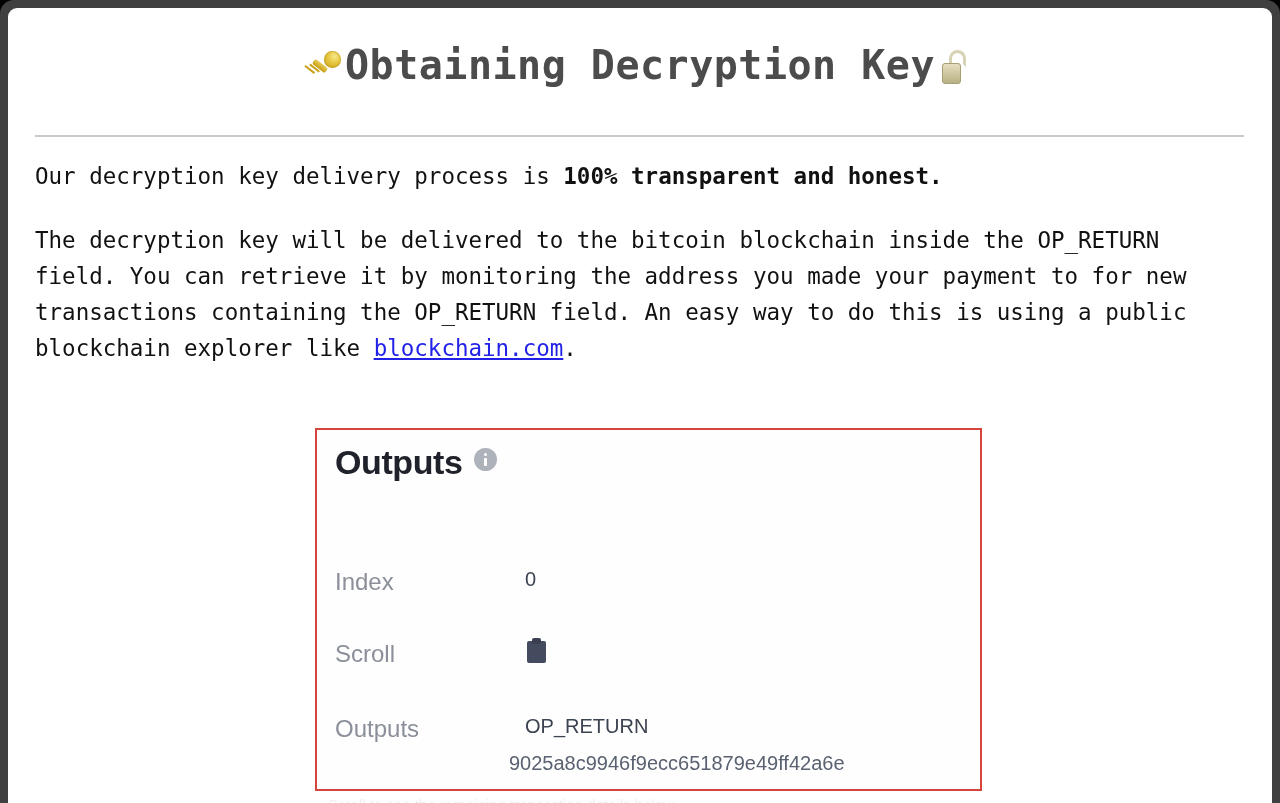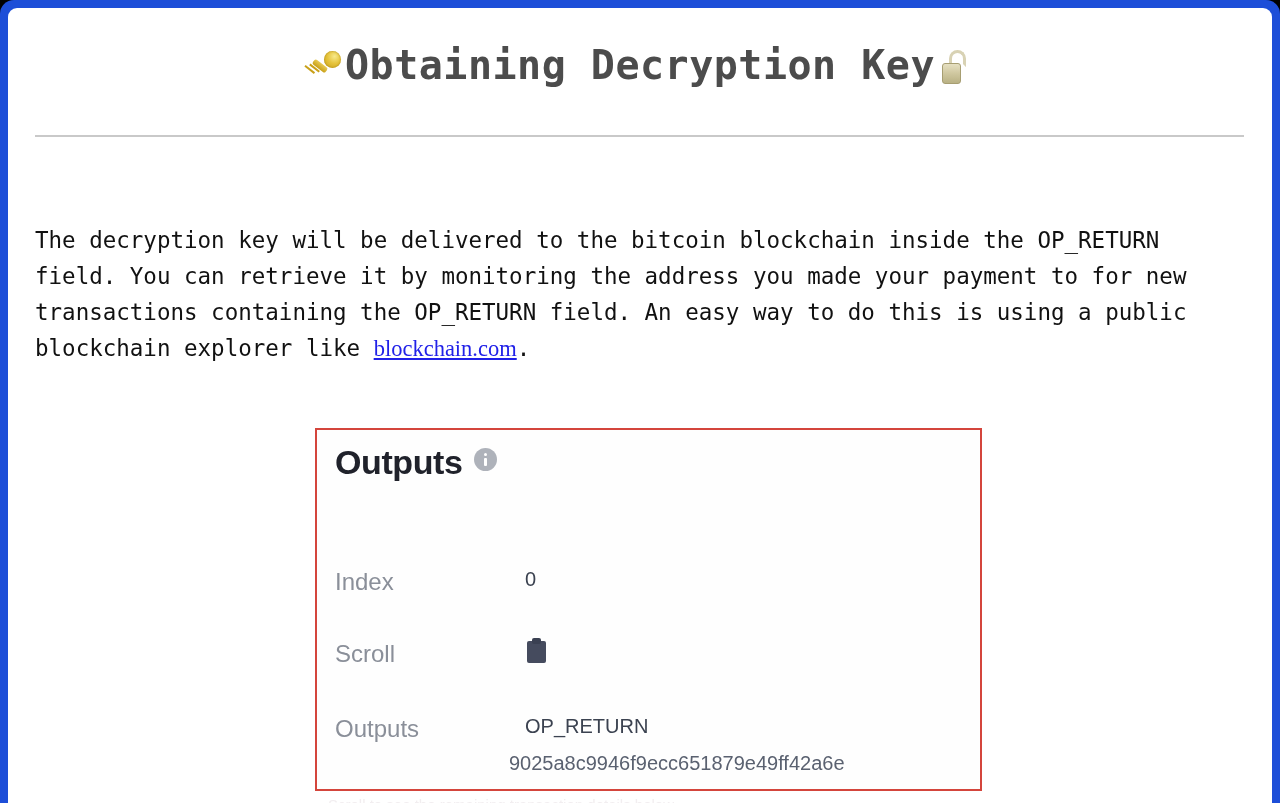--- a/index.html
+++ b/index.html
@@ -11,21 +11,21 @@
     overflow: hidden;
     background: #000000;
   }
 
   
   #window-frame {
     position: absolute;
     left: 0; top: 0;
     width: 1280px;
     height: 803px;
-    background: #1d4ed8;
+    background: #404040;
     border-radius: 14px 14px 0 0;
     overflow: hidden;
   }
 
   #page-surface {
     position: absolute;
     left: 8px;
     top: 8px;
     width: 1264px;
     height: 795px;
@@ -115,21 +115,20 @@
     width: 1212px;
     letter-spacing: 0px;
   }
   #para-intro { top: 150px; }
   #para-delivery { top: 214px; }
   .bold-text { font-weight: bold; }
   .link {
     color: #2121e8;
     text-decoration: underline;
     cursor: pointer;
-    font-family: Liberation Serif, serif;
   }
 
   
   #outputs-card {
     position: absolute;
     left: 307px;
     top: 420px;
     width: 667px;
     height: 363px;
     background: #ffffff;
@@ -258,20 +257,23 @@
 
 <div id="window-frame">
   <div id="page-surface">
 
     <div id="doc-title">
       <span class="key-glyph"></span><span>Obtaining Decryption Key</span><span class="lock-glyph"><span class="shackle"></span><span class="body"></span></span>
     </div>
 
     <hr id="title-divider">
 
+    <div class="body-text" id="para-intro">
+      <span>Our decryption key delivery process is </span><span class="bold-text">100% transparent and honest.</span>
+    </div>
 
     <div class="body-text" id="para-delivery">
       <span>The decryption key will be delivered to the bitcoin blockchain inside the OP_RETURN field. You can retrieve it by monitoring the address you made your payment to for new transactions containing the OP_RETURN field. An easy way to do this is using a public blockchain explorer like </span><a class="link" href="#">blockchain.com</a><span>.</span>
     </div>
 
     <div id="outputs-card">
       <div id="outputs-inner">
 
         <div id="outputs-heading">
           <span>Outputs</span><span id="info-icon"><span class="i-dot"></span><span class="i-stem"></span></span>

